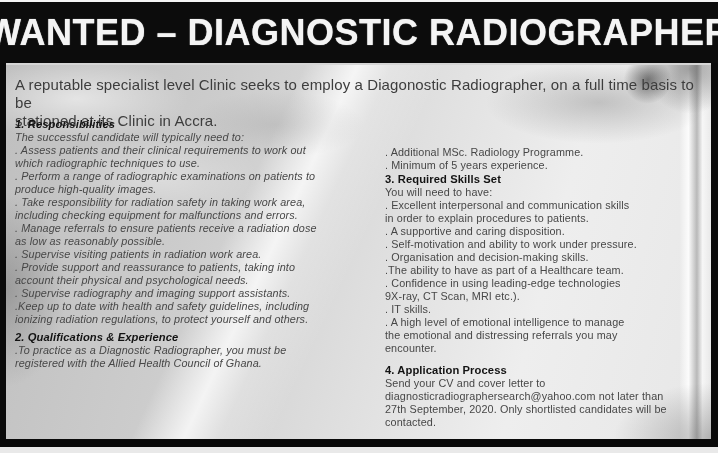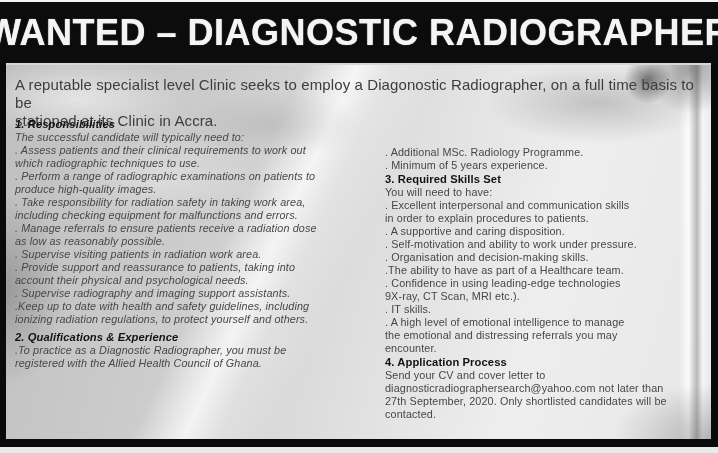--- a/index.html
+++ b/index.html
@@ -52,21 +52,21 @@
   }
   .col{position:absolute;font-size:10.8px;line-height:13px;color:#474747;letter-spacing:0.12px;}
   .col-left{left:9px;width:360px;top:52px;font-style:italic;}
   .col-right{left:379px;width:322px;top:81px;}
   .col p{margin:0;white-space:pre-line;}
   .col h3{
     margin:0;font-size:11.2px;line-height:14px;color:#131313;
     font-weight:bold;letter-spacing:0.1px;
   }
   .col h3.gap-left{margin-top:4px;}
-  .col h3.gap-right{}
+  .col h3.gap-right{margin-top:8px;}
   .bottom-strip{position:absolute;left:0;right:0;bottom:0;height:6px;background:#e9e9e9;}
   .top-strip{position:absolute;left:0;right:0;top:0;height:2px;background:#f5f5f5;}
 </style>
 </head>
 <body>
 
 <div class="poster">
   <div class="frame"></div>
   <div class="top-strip"></div>
 

